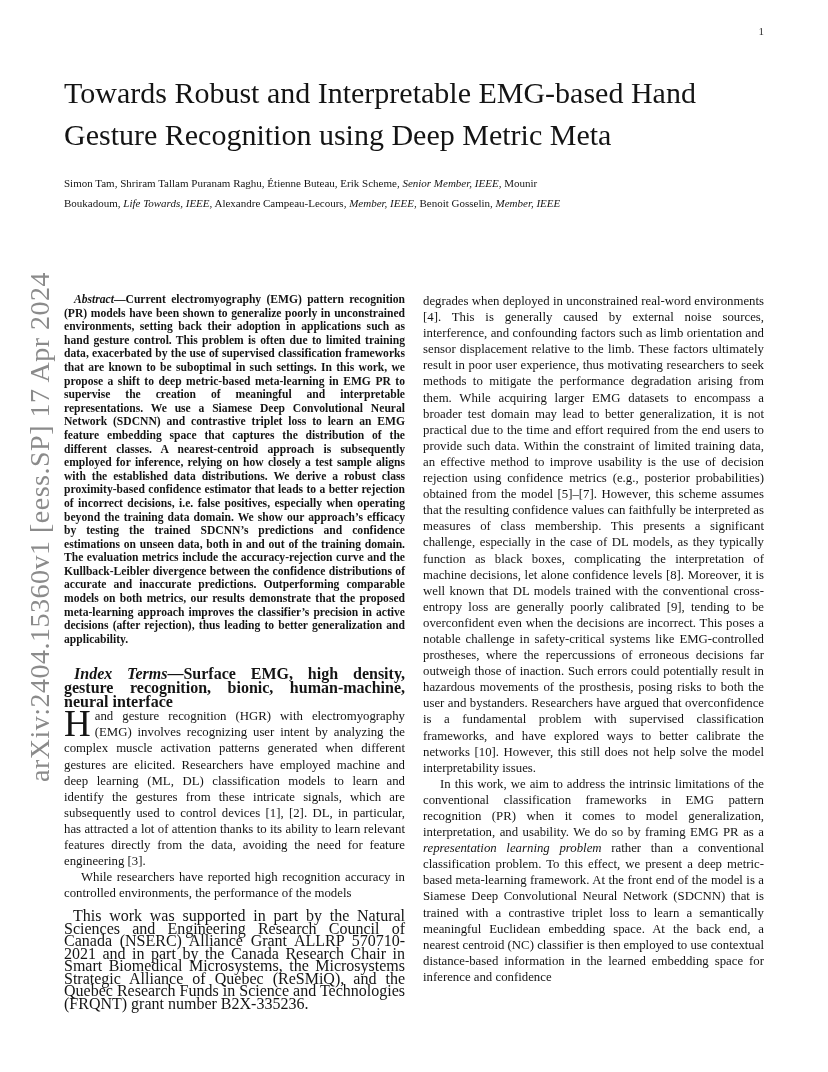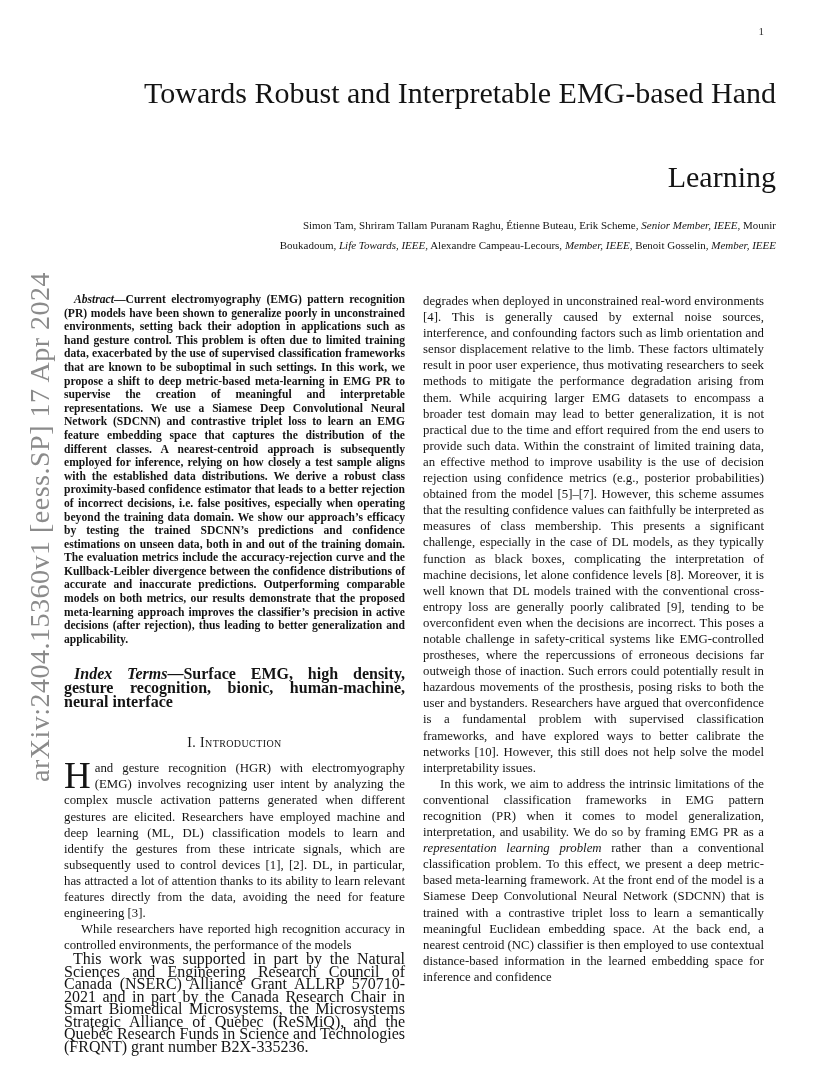--- a/index.html
+++ b/index.html
@@ -18,22 +18,22 @@
   }
   .arxiv-stamp{
     position:absolute;left:40px;top:527px;
     transform:translate(-50%,-50%) rotate(-90deg);
     white-space:nowrap;
     font-size:28px;
     letter-spacing:0.5px;
     color:#8b8b8b;
   }
   header{
-    position:absolute;top:72px;left:64px;right:52px;
-    text-align:right;
+    position:absolute;top:72px;left:64px;right:64px;
+    text-align:left;
   }
   .title{
     margin:0;
     font-size:30px;
     font-weight:normal;
     line-height:42px;
   }
   .authors{
     margin-top:17px;
     font-size:11px;
@@ -100,35 +100,34 @@
 </head>
 <body>
 
 <div class="page">
 
   <div class="page-number">1</div>
 
   <div class="arxiv-stamp">arXiv:2404.15360v1 [eess.SP] 17 Apr 2024</div>
 
   <header>
-    <h1 class="title"><span>Towards Robust and Interpretable EMG-based Hand</span><br><br><span>Learning</span></h1>
+    <h1 class="title"><span>Towards Robust and Interpretable EMG-based Hand</span><br><span>Gesture Recognition using Deep Metric Meta</span><br></h1>
     <div class="authors">
       <div><span>Simon Tam, Shriram Tallam Puranam Raghu, Étienne Buteau, Erik Scheme, </span><span class="it">Senior Member, IEEE</span><span>, Mounir</span></div>
       <div><span>Boukadoum, </span><span class="it">Life Towards, IEEE</span><span>, Alexandre Campeau-Lecours, </span><span class="it">Member, IEEE</span><span>, Benoit Gosselin, </span><span class="it">Member, IEEE</span></div>
     </div>
   </header>
 
   <div class="columns">
 
     <div class="col col-left">
       <p class="abstract jp"><span class="it">Abstract</span><span>—Current electromyography (EMG) pattern recognition (PR) models have been shown to generalize poorly in unconstrained environments, setting back their adoption in applications such as hand gesture control. This problem is often due to limited training data, exacerbated by the use of supervised classification frameworks that are known to be suboptimal in such settings. In this work, we propose a shift to deep metric-based meta-learning in EMG PR to supervise the creation of meaningful and interpretable representations. We use a Siamese Deep Convolutional Neural Network (SDCNN) and contrastive triplet loss to learn an EMG feature embedding space that captures the distribution of the different classes. A nearest-centroid approach is subsequently employed for inference, relying on how closely a test sample aligns with the established data distributions. We derive a robust class proximity-based confidence estimator that leads to a better rejection of incorrect decisions, i.e. false positives, especially when operating beyond the training data domain. We show our approach’s efficacy by testing the trained SDCNN’s predictions and confidence estimations on unseen data, both in and out of the training domain. The evaluation metrics include the accuracy-rejection curve and the Kullback-Leibler divergence between the confidence distributions of accurate and inaccurate predictions. Outperforming comparable models on both metrics, our results demonstrate that the proposed meta-learning approach improves the classifier’s precision in active decisions (after rejection), thus leading to better generalization and applicability.</span></p>
 
       <p class="index-terms jp"><span class="it">Index Terms</span><span>—Surface EMG, high density, gesture recognition, bionic, human-machine, neural interface</span></p>
 
-      <h2 class="section-heading">I. Introduction</h2>
 
       <p class="body-p jp"><span class="dropcap">H</span><span>and gesture recognition (HGR) with electromyography (EMG) involves recognizing user intent by analyzing the complex muscle activation patterns generated when different gestures are elicited. Researchers have employed machine and deep learning (ML, DL) classification models to learn and identify the gestures from these intricate signals, which are subsequently used to control devices [1], [2]. DL, in particular, has attracted a lot of attention thanks to its ability to learn relevant features directly from the data, avoiding the need for feature engineering [3].</span></p>
 
       <p class="body-p jp indent">While researchers have reported high recognition accuracy in controlled environments, the performance of the models</p>
 
       <p class="footnote">This work was supported in part by the Natural Sciences and Engineering Research Council of Canada (NSERC) Alliance Grant ALLRP 570710-2021 and in part by the Canada Research Chair in Smart Biomedical Microsystems, the Microsystems Strategic Alliance of Quebec (ReSMiQ), and the Quebec Research Funds in Science and Technologies (FRQNT) grant number B2X-335236.</p>
     </div>
 
     <div class="col col-right">
       <p class="body-p jp">degrades when deployed in unconstrained real-word environments [4]. This is generally caused by external noise sources, interference, and confounding factors such as limb orientation and sensor displacement relative to the limb. These factors ultimately result in poor user experience, thus motivating researchers to seek methods to mitigate the performance degradation arising from them. While acquiring larger EMG datasets to encompass a broader test domain may lead to better generalization, it is not practical due to the time and effort required from the end users to provide such data. Within the constraint of limited training data, an effective method to improve usability is the use of decision rejection using confidence metrics (e.g., posterior probabilities) obtained from the model [5]–[7]. However, this scheme assumes that the resulting confidence values can faithfully be interpreted as measures of class membership. This presents a significant challenge, especially in the case of DL models, as they typically function as black boxes, complicating the interpretation of machine decisions, let alone confidence levels [8]. Moreover, it is well known that DL models trained with the conventional cross-entropy loss are generally poorly calibrated [9], tending to be overconfident even when the decisions are incorrect. This poses a notable challenge in safety-critical systems like EMG-controlled prostheses, where the repercussions of erroneous decisions far outweigh those of inaction. Such errors could potentially result in hazardous movements of the prosthesis, posing risks to both the user and bystanders. Researchers have argued that overconfidence is a fundamental problem with supervised classification frameworks, and have explored ways to better calibrate the networks [10]. However, this still does not help solve the model interpretability issues.</p>

